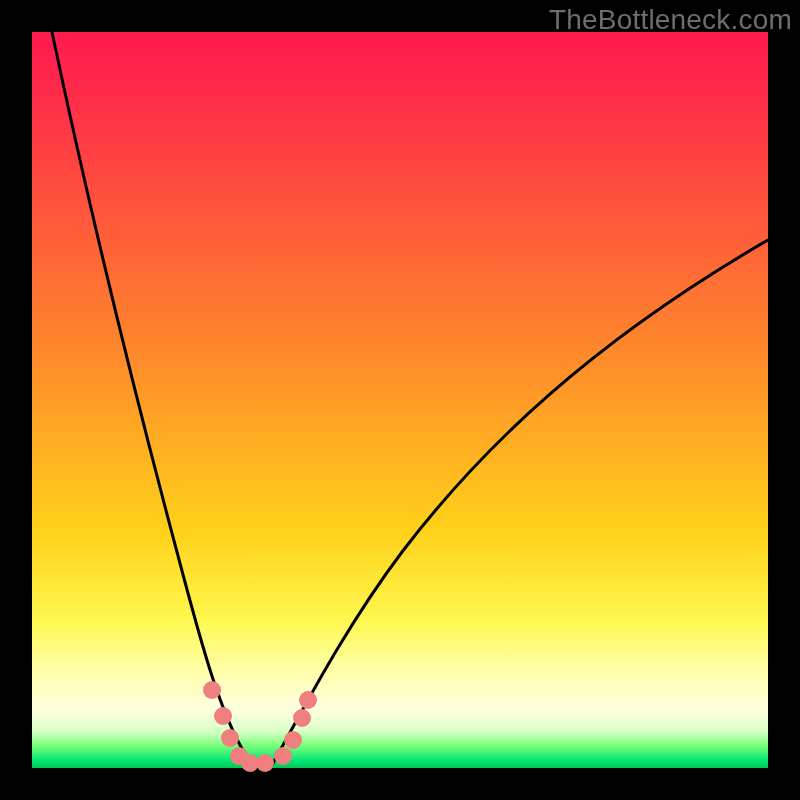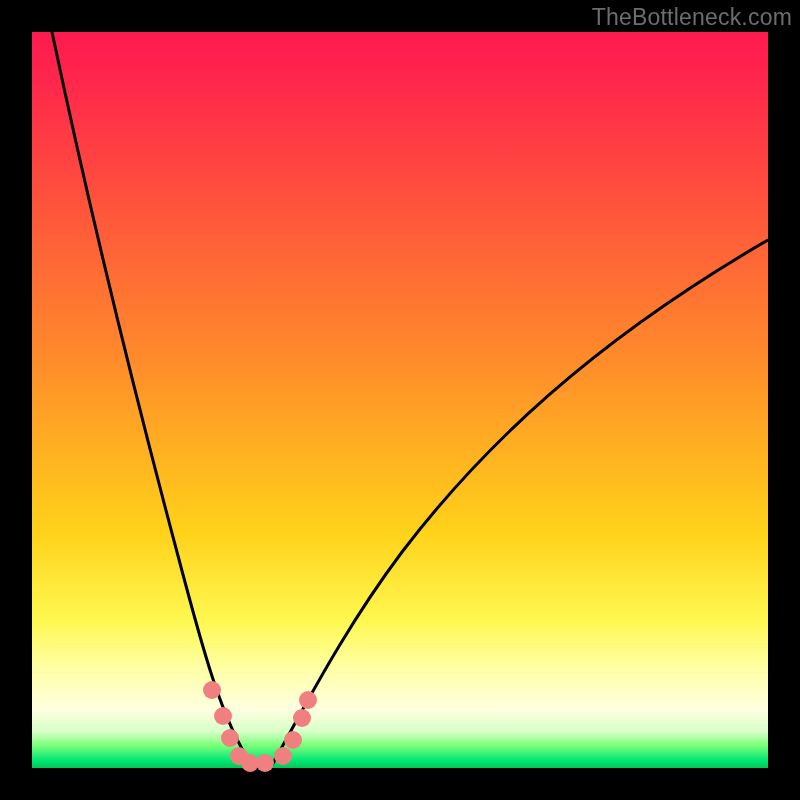--- a/index.html
+++ b/index.html
@@ -42,21 +42,21 @@
       #77ff77 97%,
       #00e676 99%,
       #00c853 100%
     );
   }
   .watermark {
     position: absolute;
     top: 4px;
     right: 8px;
     color: #6d6d6d;
-    font-size: 23px;
+    font-size: 28px;
     font-weight: 500;
     letter-spacing: 0.2px;
     pointer-events: none;
     user-select: none;
   }
   svg.curve {
     position: absolute;
     left: 0;
     top: 0;
     width: 736px;

